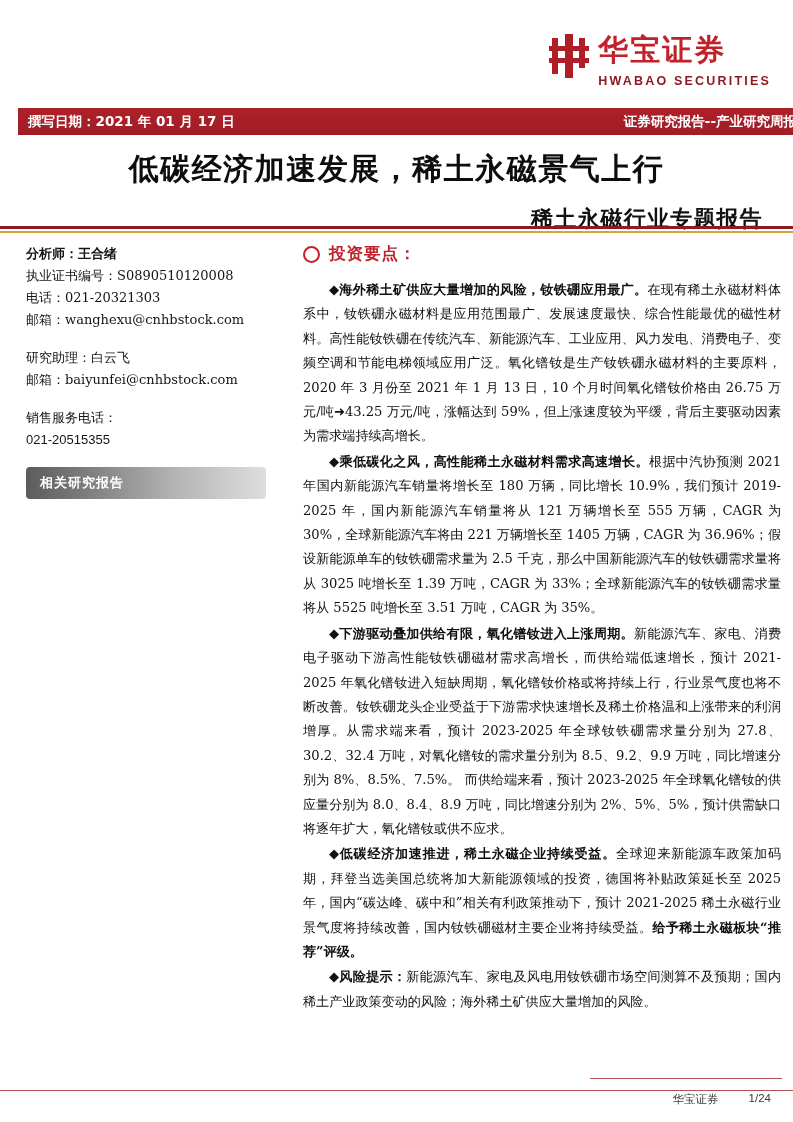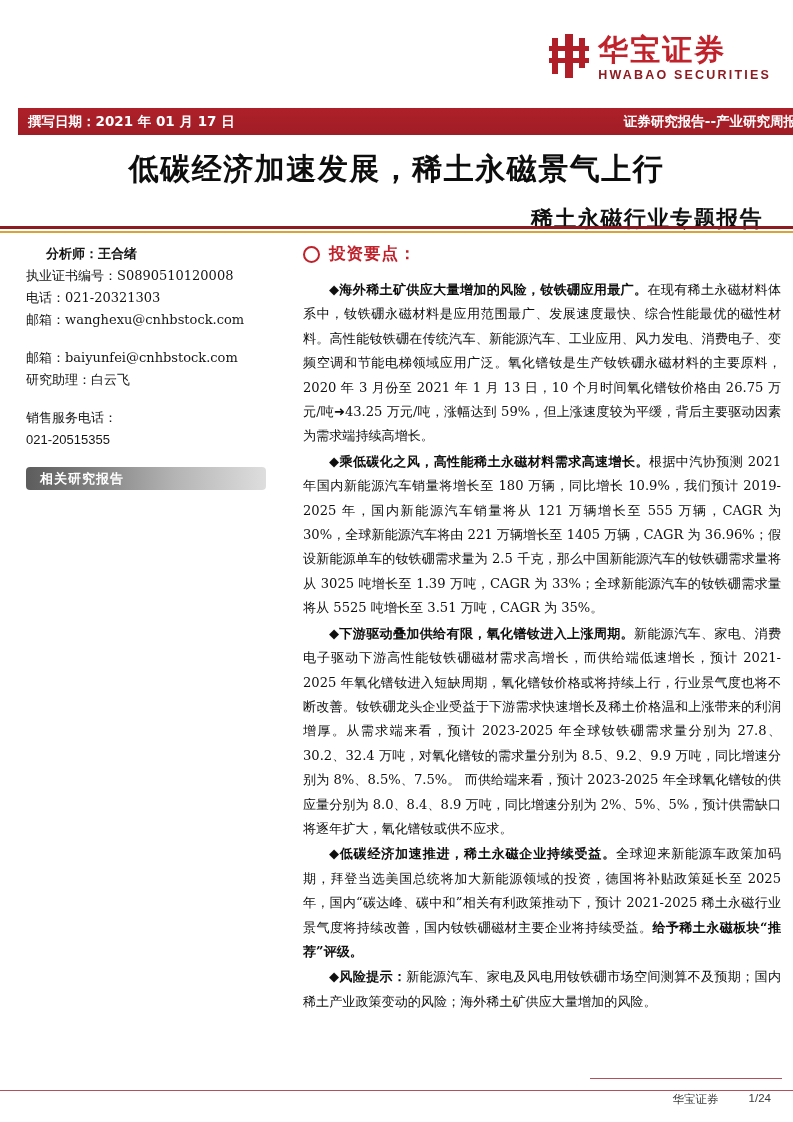--- a/index.html
+++ b/index.html
@@ -60,21 +60,21 @@
     color: #c0222b;
     letter-spacing: 2px;
     line-height: 1.05;
   }
   .logo-en {
     font-family: "Liberation Sans", sans-serif;
     font-size: 12.5px;
     font-weight: bold;
     color: #8d1b22;
     letter-spacing: 2.2px;
-    margin-top: 2px;
+    margin-top: 8px;
   }
 
   
   .red-bar {
     position: absolute;
     top: 108px; left: 18px;
     width: 793px;
     height: 27px;
     background: #a8202b;
     background: linear-gradient(180deg, #ae2029 0%, #a01d26 100%);
@@ -146,30 +146,30 @@
     top: 243px; left: 26px;
     width: 240px;
   }
   .sb-line {
     font-size: 13px;
     line-height: 22px;
     color: #141414;
     font-family: "DejaVu Serif", serif;
     white-space: nowrap;
   }
-  .sb-line.bold { font-weight: bold; margin-left: 20px; }
+  .sb-line.bold { font-weight: bold; }
   .sb-gap { height: 16px; }
   .sb-mono {
     font-family: "Liberation Sans", sans-serif;
     font-size: 13px;
   }
   .related-bar {
     margin-top: 16px;
     width: 240px;
-    height: 23px;
+    height: 32px;
     border-radius: 4px;
     background: linear-gradient(90deg, #5c5c5c 0%, #7d7d7d 25%, #b4b4b4 62%, #dedede 100%);
     display: flex;
     align-items: center;
   }
   .related-bar span {
     color: #ffffff;
     font-size: 13px;
     font-weight: bold;
     font-family: "DejaVu Serif", serif;
@@ -273,22 +273,22 @@
 </div>
 <div class="rule-dark"></div>
 <div class="rule-gold"></div>
 
 <div class="sidebar">
   <div class="sb-line bold">分析师：王合绪</div>
   <div class="sb-line">执业证书编号：S0890510120008</div>
   <div class="sb-line">电话：021-20321303</div>
   <div class="sb-line">邮箱：wanghexu@cnhbstock.com</div>
   <div class="sb-gap"></div>
+  <div class="sb-line">研究助理：白云飞</div>
   <div class="sb-line">邮箱：baiyunfei@cnhbstock.com</div>
-  <div class="sb-line">研究助理：白云飞</div>
   <div class="sb-gap"></div>
   <div class="sb-line">销售服务电话：</div>
   <div class="sb-line sb-mono">021-20515355</div>
   <div class="related-bar">
     <span>相关研究报告</span>
   </div>
 </div>
 
 <div class="main-col">
   <div class="points-head">

